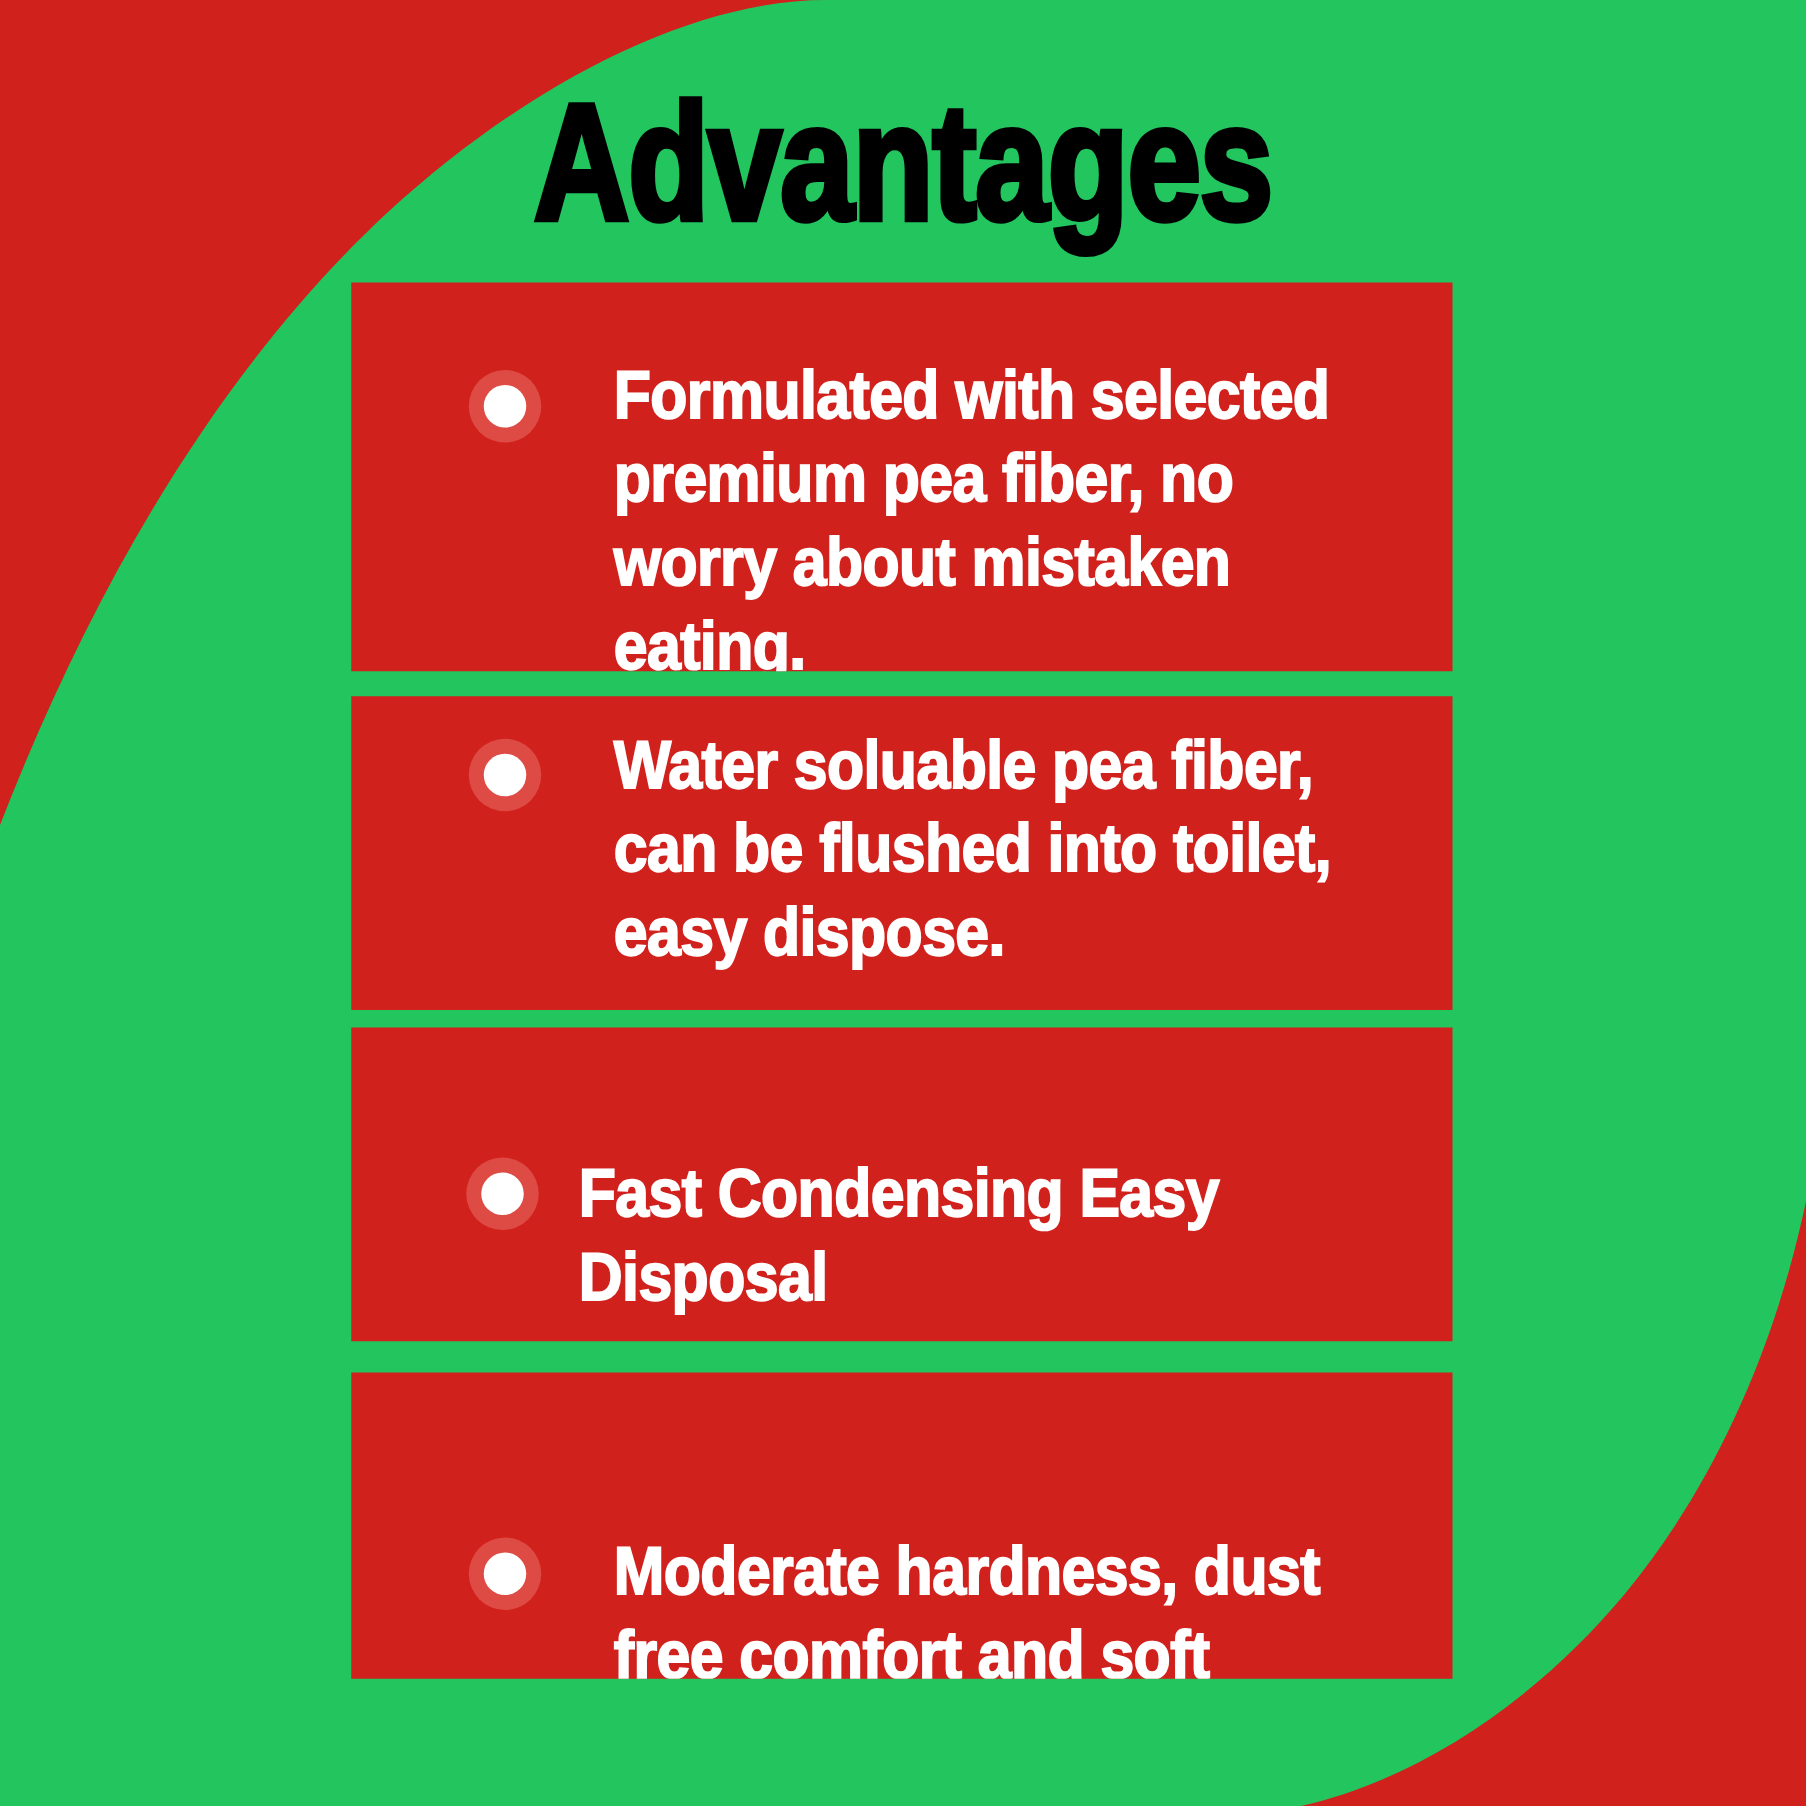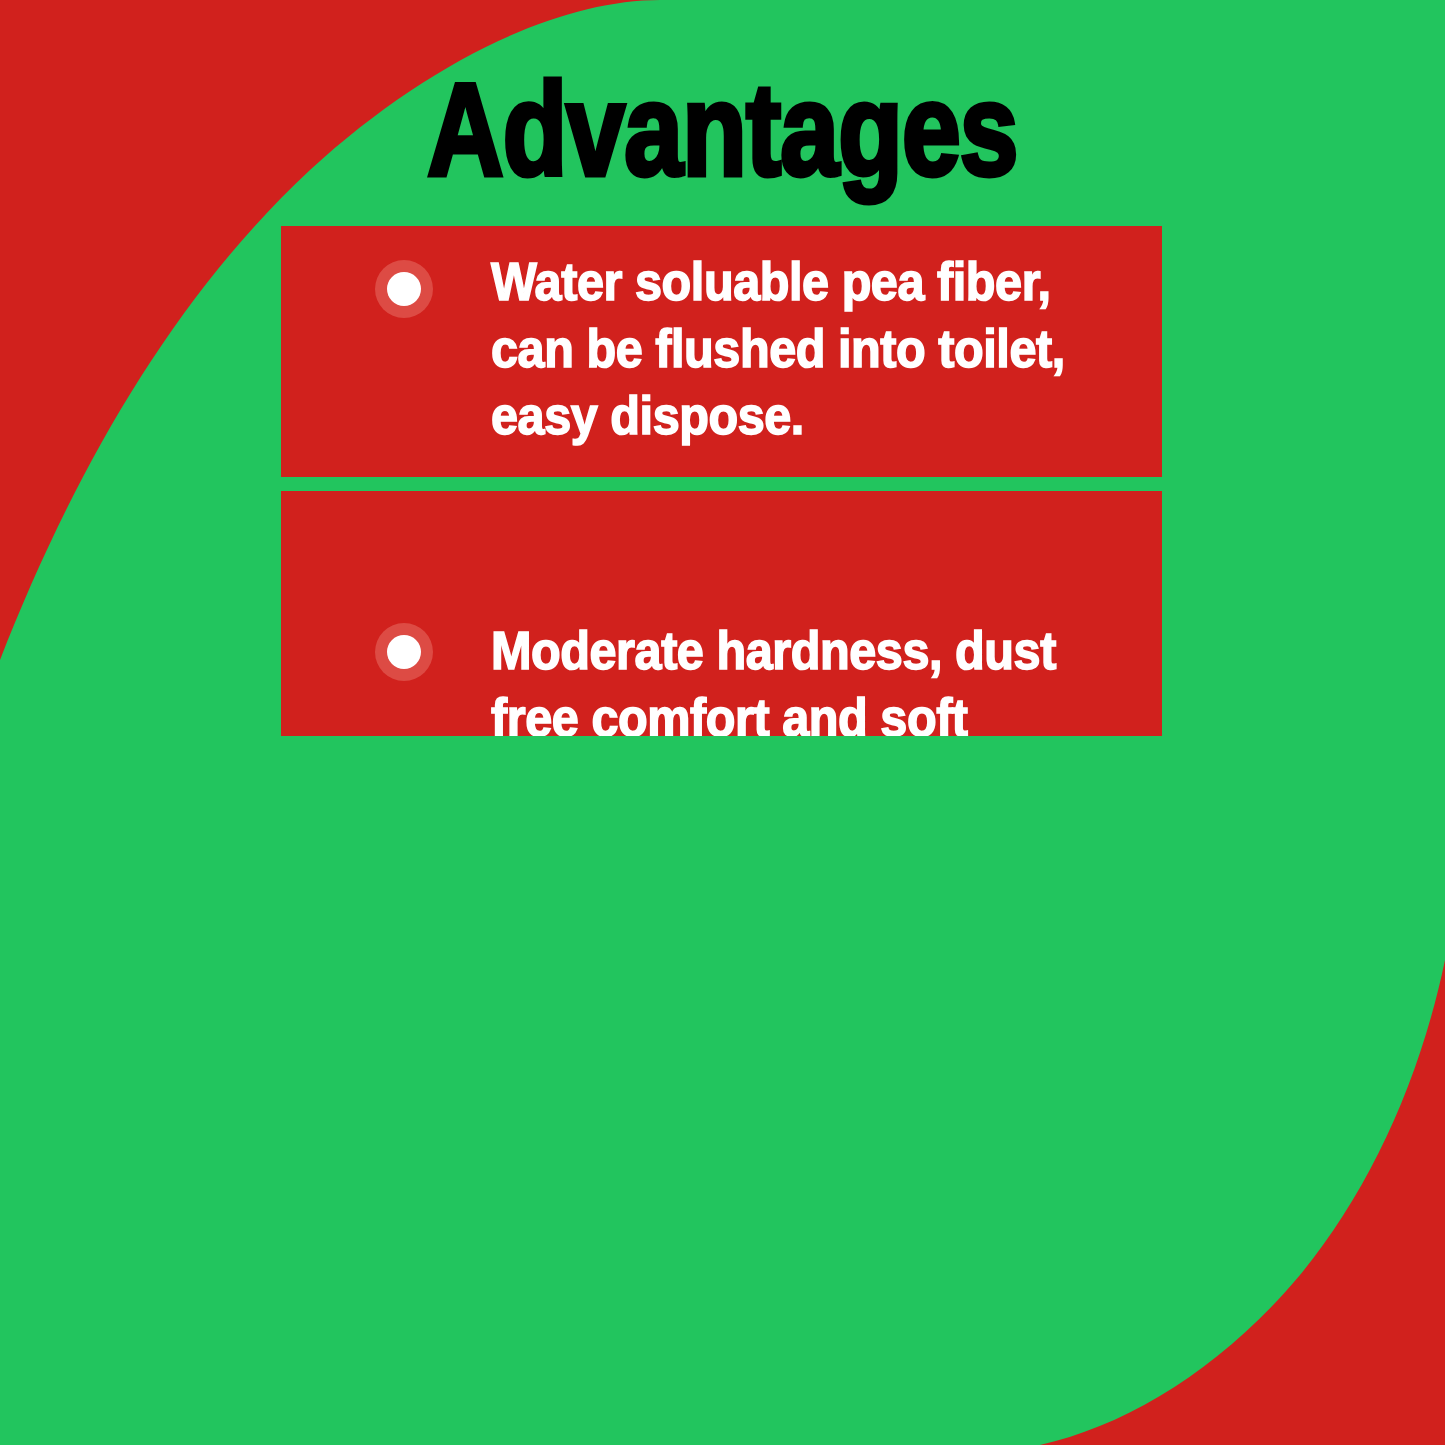--- a/index.html
+++ b/index.html
@@ -117,28 +117,40 @@
 
     <path fill="#d1211d" d="M0,0 L660,0 C560,0 430,60 310,170 C170,300 70,480 0,660 Z"></path>
 
     <path fill="#d1211d" d="M1445,1445 L1445,960 C1420,1080 1370,1190 1300,1275 C1225,1365 1130,1425 1040,1445 Z"></path>
   </svg>
 
   <div class="title">Advantages</div>
 
   <div class="cards">
 
+    <div class="card c1">
+      <span class="bullet">
+        <span class="bullet-core"></span>
+      </span>
+      <span class="card-text">Formulated with selected premium pea fiber, no worry about mistaken eating.</span>
+    </div>
 
     <div class="card c2">
       <span class="bullet">
         <span class="bullet-core"></span>
       </span>
       <span class="card-text">Water soluable pea fiber, can be flushed into toilet, easy dispose.</span>
     </div>
 
+    <div class="card c3">
+      <span class="bullet">
+        <span class="bullet-core"></span>
+      </span>
+      <span class="card-text">Fast Condensing Easy Disposal</span>
+    </div>
 
     <div class="card c4">
       <span class="bullet">
         <span class="bullet-core"></span>
       </span>
       <span class="card-text">Moderate hardness, dust free comfort and soft touch.</span>
     </div>
 
   </div>
 </div>

